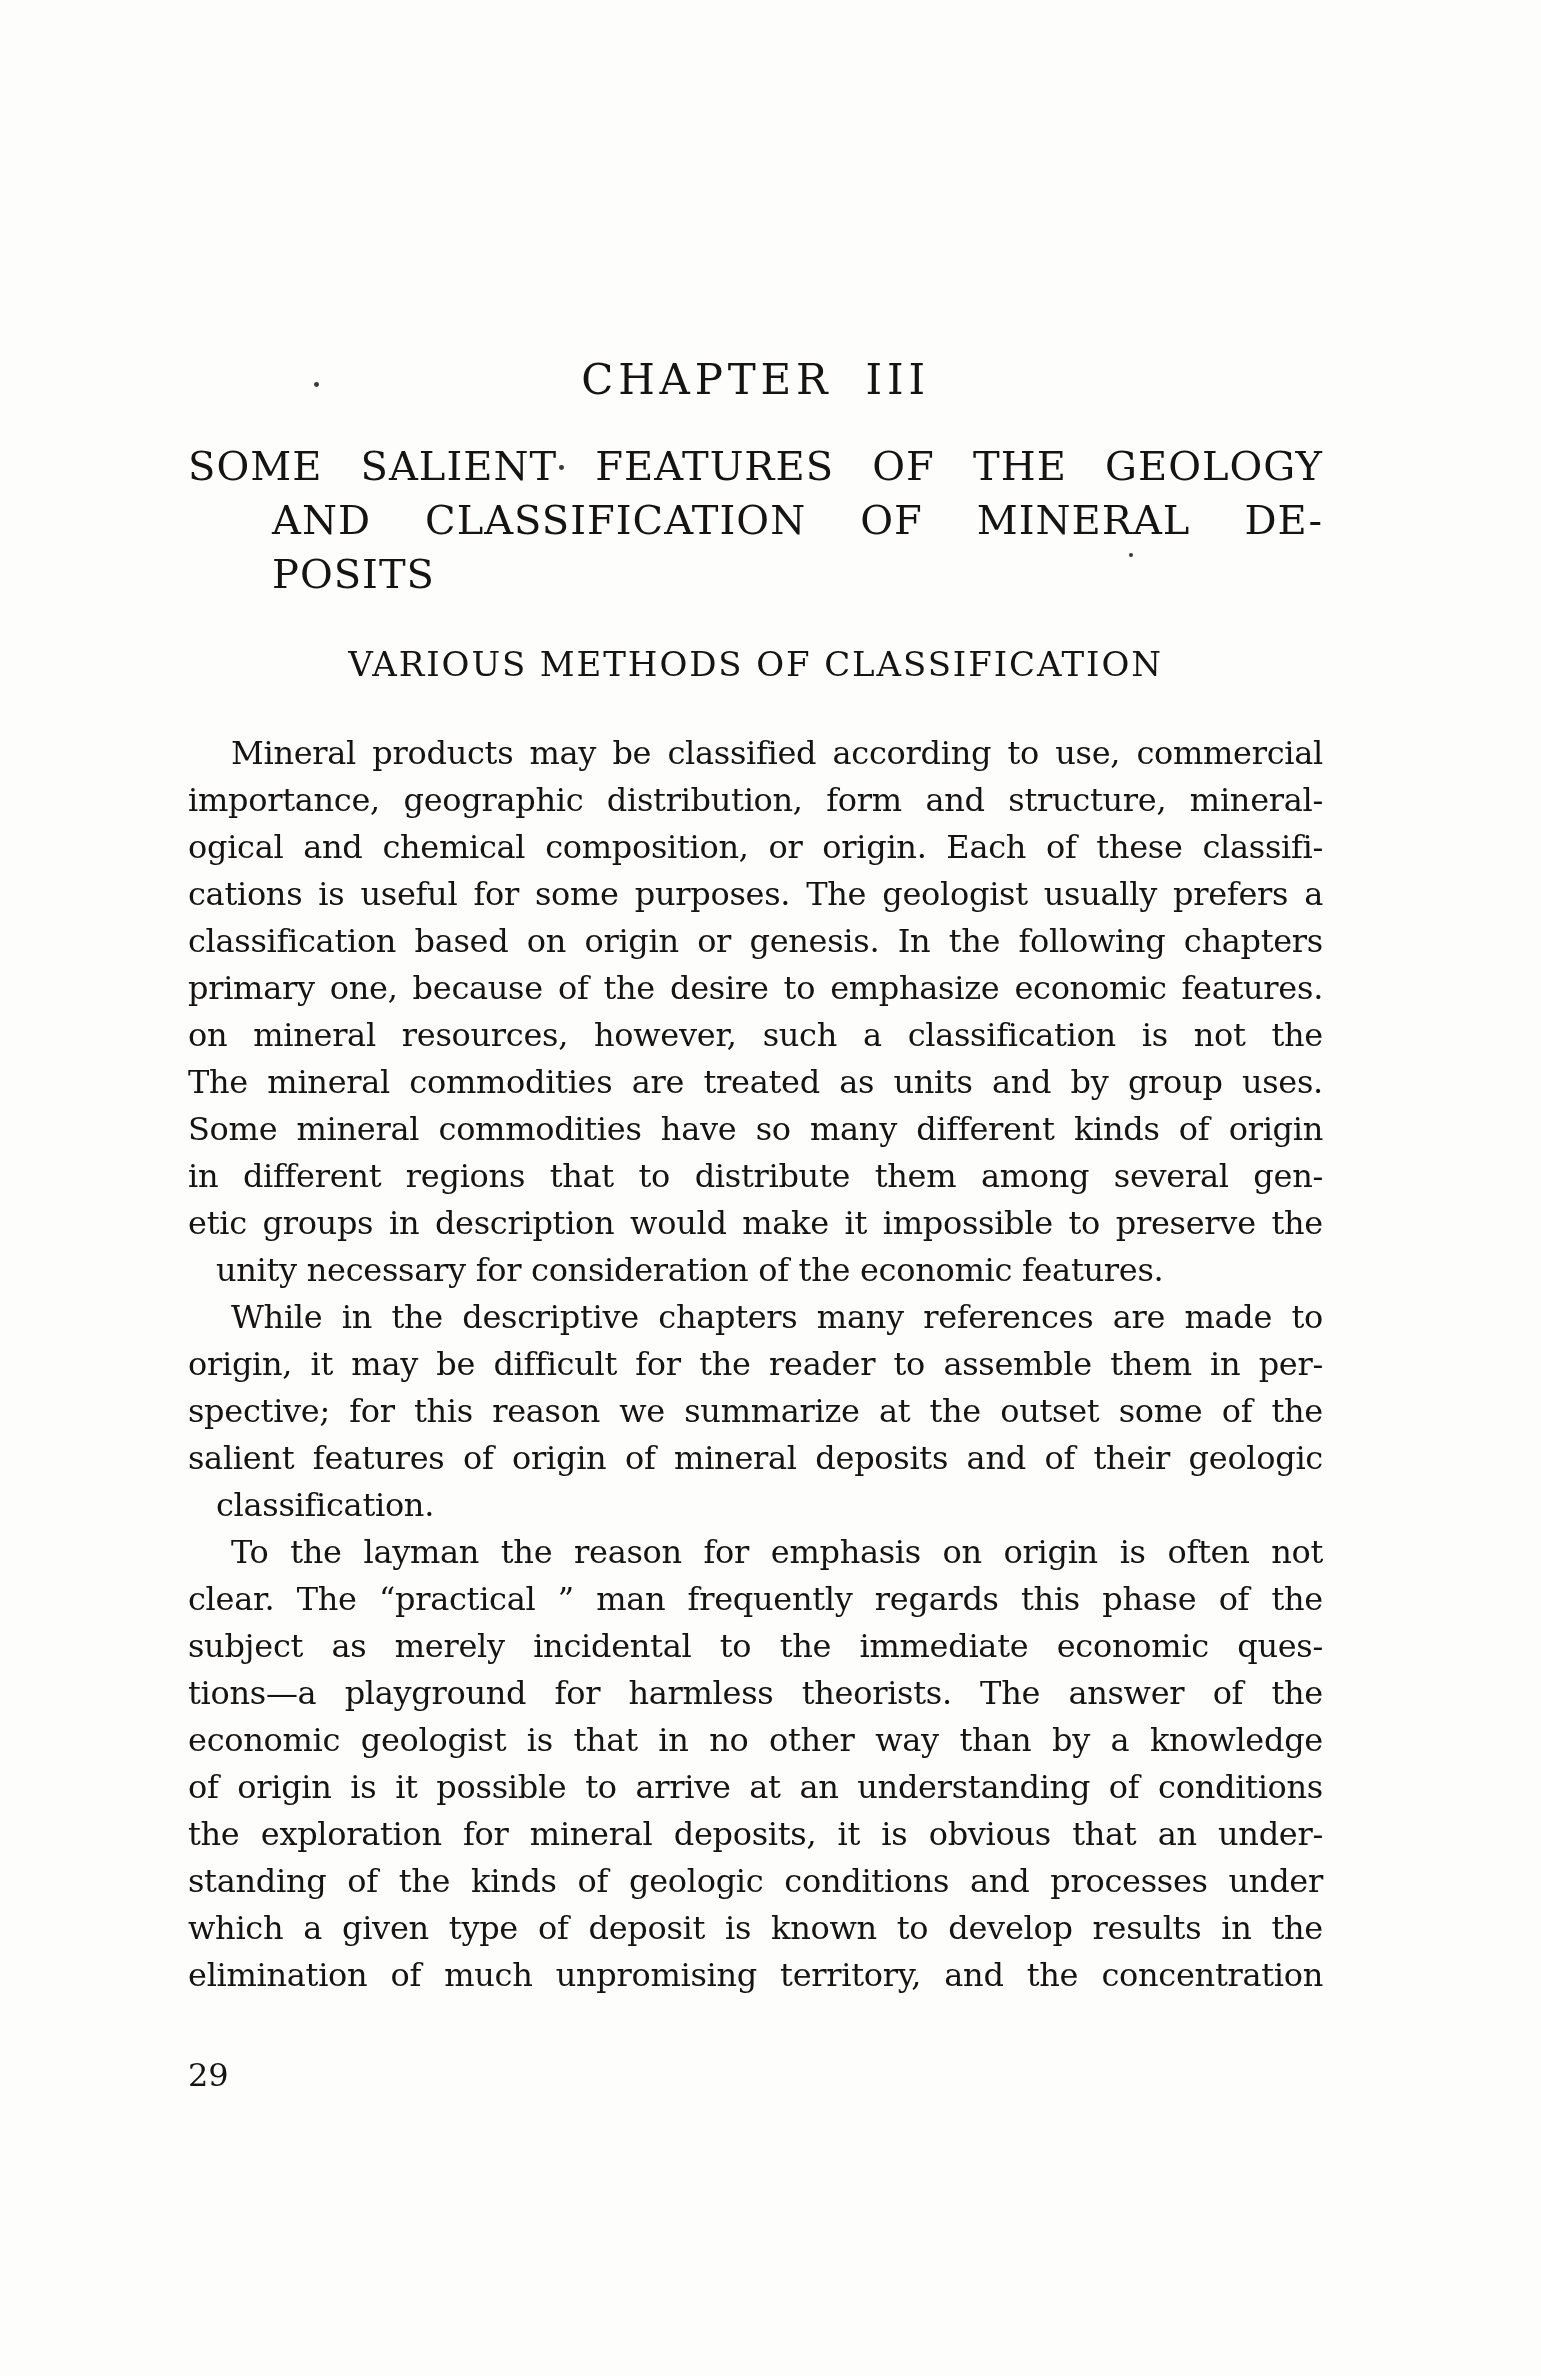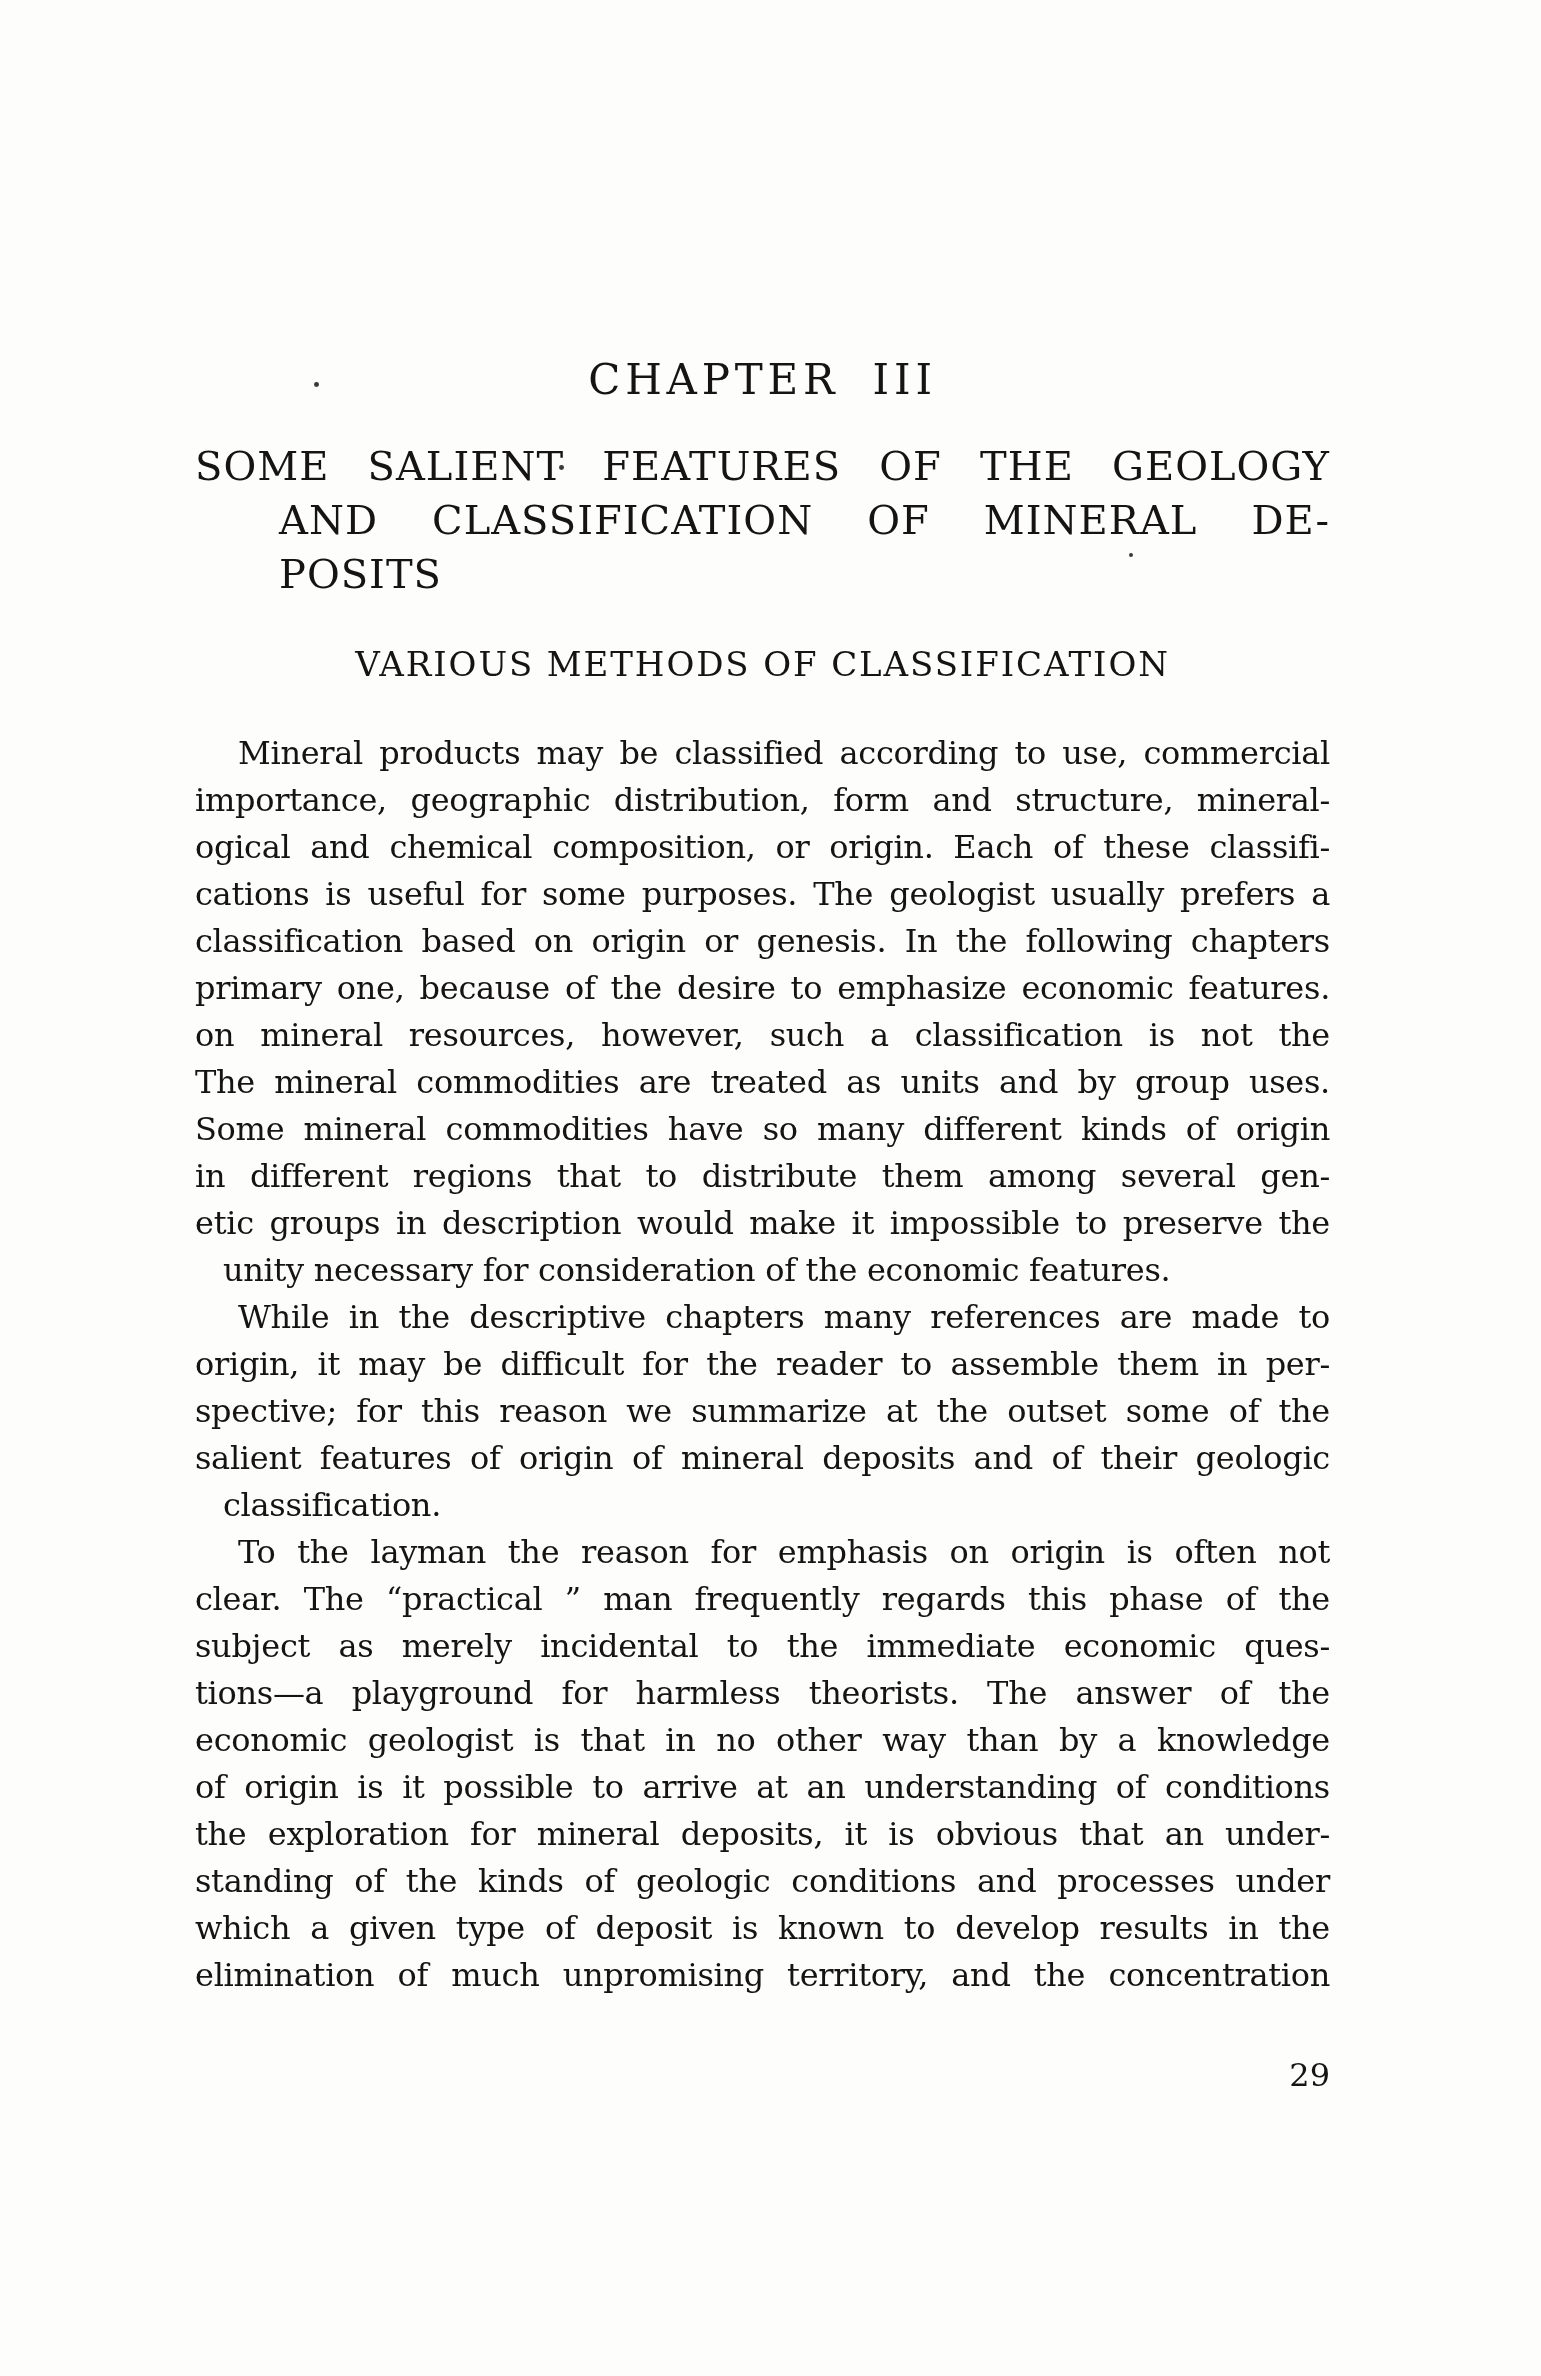--- a/index.html
+++ b/index.html
@@ -11,21 +11,21 @@
     position: relative;
     width: 1542px;
     height: 2377px;
     background: #fdfdfc;
     overflow: hidden;
     font-family: "DejaVu Serif", serif;
     color: #151413;
   }
   .content {
     position: absolute;
-    left: 195px;
+    left: 188px;
     top: 0;
     width: 1135px;
     height: 100%;
     text-decoration: underline;
   }
   .chapter-heading {
     position: absolute;
     top: 357px;
     left: 0;
     width: 100%;
@@ -84,21 +84,21 @@
   }
   .bl.end {
     text-align-last: left;
     margin-left: 28px;
   }
   .page-number {
     position: absolute;
     top: 2052px;
     left: 0;
     width: 100%;
-    text-align: right;
+    text-align: left;
     font-size: 32px;
     line-height: 46px;
   }
   .artifact-dot {
     position: absolute;
     background: #3a3a3a;
     border-radius: 50%;
   }
 </style>
 </head>

